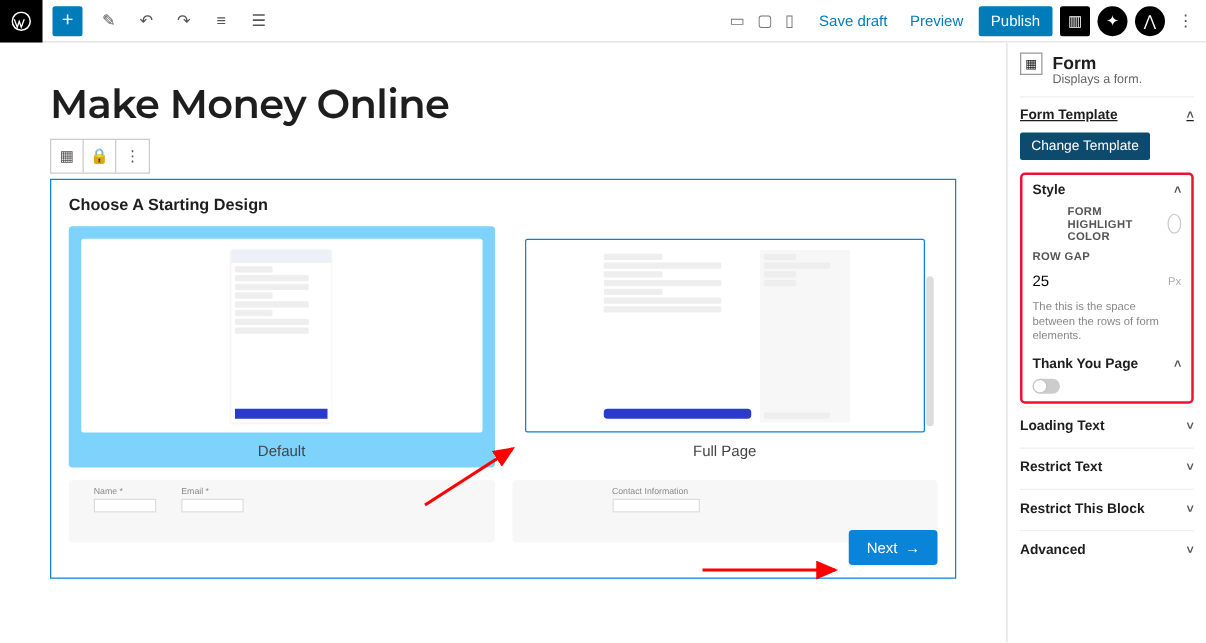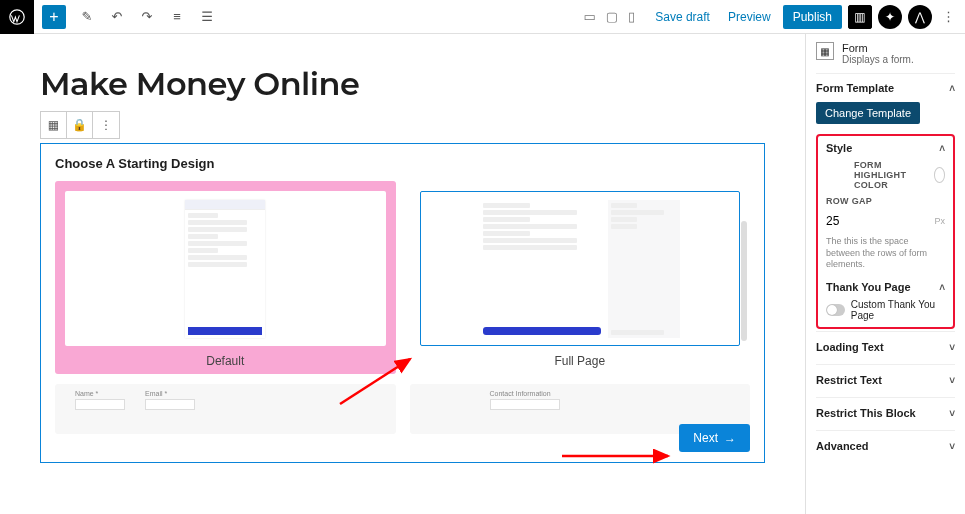--- a/index.html
+++ b/index.html
@@ -28,21 +28,21 @@
 .canvas { flex: 1; padding: 30px 40px 10px 40px; overflow: hidden; position: relative; }
 .page-title { font-family: Montserrat, sans-serif; font-size: 32px; font-weight: 600; letter-spacing: -0.5px; margin-bottom: 8px; }
 
 .block-toolbar { display: inline-flex; border: 1px solid #ccc; background: #fff; margin-bottom: 4px; }
 .block-toolbar .cell { width: 26px; height: 26px; display: flex; align-items: center; justify-content: center; font-size: 12px; color: #555; border-right: 1px solid #ccc; cursor: pointer; }
 .block-toolbar .cell:last-child { border-right: none; }
 
 .form-block { border: 1.5px solid #0a84d9; padding: 12px 14px; background: #fff; height: 320px; overflow:hidden; position:relative;}
 .form-block h3 { font-size: 13px; font-weight: 600; margin-bottom: 10px; }
 .design-grid { display: flex; gap: 14px; position:relative;}
-.design-card { flex: 1; background: #f9a8d4; border-radius: 3px; padding: 10px 10px 6px 10px; display: flex; flex-direction: column; align-items: center; position: relative; }
+.design-card { flex: 1; background: #7dd3fc; border-radius: 3px; padding: 10px 10px 6px 10px; display: flex; flex-direction: column; align-items: center; position: relative; }
 .design-card.selected { background: #fff; }
 .design-card.selected .preview-wrap { border: 1.5px solid #0a84d9; }
 .preview-wrap { width: 100%; height: 155px; background: #fff; display: flex; align-items: center; justify-content: center; border-radius: 2px; }
 .mini-form { width: 80px; height: 138px; background: #fff; box-shadow: 0 0 2px rgba(0,0,0,0.1); display:flex; flex-direction:column; }
 .mini-head { height: 10px; background: #eef0f8; border-bottom:1px solid #eee; }
 .mini-body { flex:1; padding:3px; display:flex; flex-direction:column; gap:2px;}
 .mini-line { height:5px; background:#eee; border-radius:1px;}
 .mini-line.sm{width:40%;}
 .mini-line.md{width:80%;}
 .mini-btn { height:8px; background:#2a3bcc; margin-top:auto;}
@@ -64,23 +64,23 @@
 
 
 .sidebar { width: 160px; border-left: 1px solid #e0e0e0; background: #fff; display: flex; flex-direction: column; font-size: 11px; overflow:hidden;}
 .side-tabs { display: flex; border-bottom: 1px solid #e0e0e0; align-items:center; }
 .side-tab { padding: 8px 10px 6px 10px; color: #555; cursor: pointer; font-size:11px;}
 .side-tab.active { color: #007cba; border-bottom: 3px solid #007cba; }
 .side-close { margin-left: auto; padding: 6px 8px; cursor: pointer; color: #555; font-size:12px;}
 .side-body { padding: 8px 10px; display: flex; flex-direction: column; gap: 2px; overflow:hidden;}
 .desc-row { display: flex; gap: 8px; margin-bottom: 6px; }
 .desc-icon { width: 18px; height: 18px; border: 1px solid #999; display: flex; align-items: center; justify-content: center; font-size: 10px; }
-.desc-text .t1 { font-weight: 400; font-size: 11px; }
+.desc-text .t1 { font-weight: 700; font-size: 14px; }
 .desc-text .t2 { font-size: 10px; color: #666; }
-.panel { border-top: 1px solid #eee; padding: 8px 0; }
+.panel { border-top: 1px solid #eee; padding: 8px 0; text-decoration: underline; }
 .panel-h { display: flex; justify-content: space-between; align-items: center; font-size: 11px; font-weight: 600; cursor: pointer; }
 .chev { font-size: 10px; color: #555; }
 .change-tmpl { display: inline-block; background: #0c4a6e; color: #fff; padding: 5px 9px; border-radius: 2px; font-size: 11px; margin-top: 8px; cursor: pointer; }
 .highlight-box { border: 2px solid #e13; border-radius: 4px; padding: 6px 8px; display:flex; flex-direction:column; gap:6px;}
 .sub-h { font-size: 9px; font-weight: 600; color: #555; text-transform: uppercase; letter-spacing:.3px;}
 .color-swatch { width: 16px; height: 16px; border: 1px solid #ccc; border-radius: 50%; background: #fff; cursor:pointer;}
 .rowgap-row{display:flex; align-items:center; justify-content:space-between;}
 .rowgap-input { width: 100%; border: none; background:transparent; font-size: 12px; padding: 2px 0; }
 .px-lab{font-size:9px; color:#aaa;}
 .helper { font-size: 9px; color: #888; line-height: 1.3; }
@@ -276,21 +276,20 @@
           <span class="px-lab">Px</span>
         </div>
         <div class="helper">The this is the space between the rows of form elements.</div>
 
         <div class="panel-h" style="margin-top:4px;">
           <span>Thank You Page</span>
           <span class="chev">˄</span>
         </div>
         <div class="toggle-row">
           <div class="toggle"></div>
-          <span>Custom Thank You Page</span>
         </div>
       </div>
 
       <div class="collapsed-panel">
         <span>Loading Text</span>
         <span class="chev">˅</span>
       </div>
       <div class="collapsed-panel">
         <span>Restrict Text</span>
         <span class="chev">˅</span>

